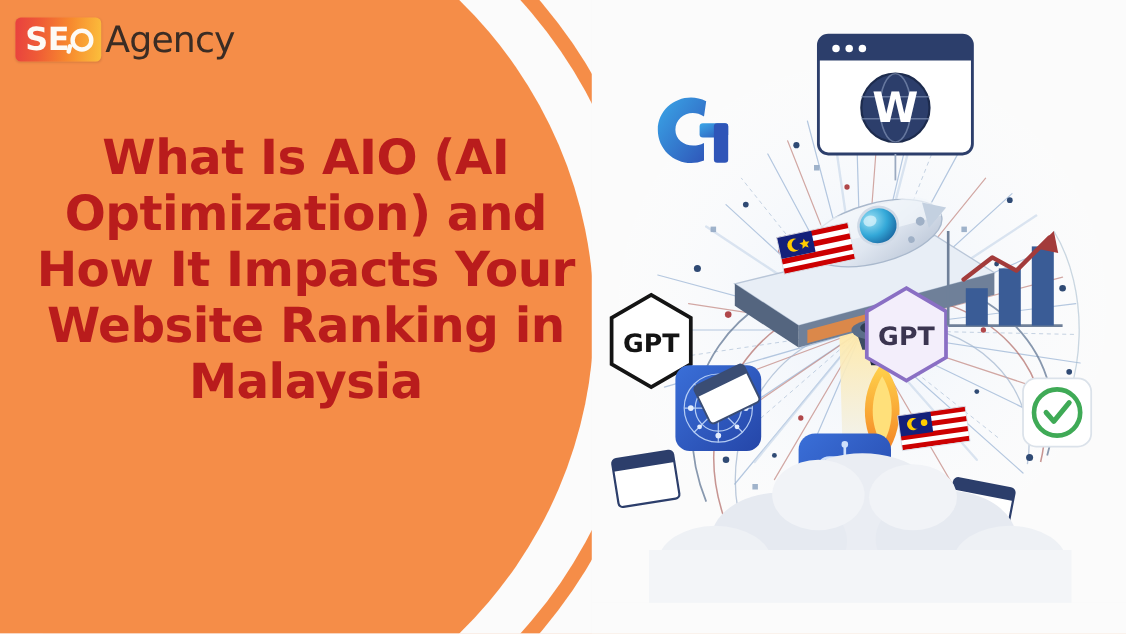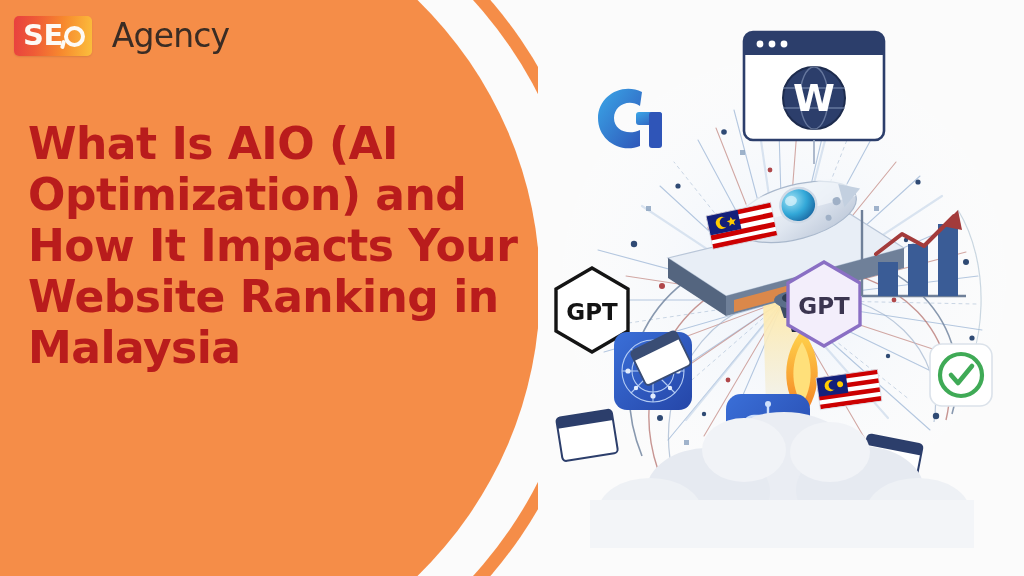--- a/index.html
+++ b/index.html
@@ -12,20 +12,21 @@
     background: #fafafa;
     font-family: "Liberation Sans", sans-serif;
   }
 
   #banner {
     position: relative;
     width: 1024px;
     height: 576px;
     background: #fbfbfb;
     overflow: hidden;
+    text-align: center;
   }
 
   
   .orange-panel {
     position: absolute;
     left: -220px;
     top: -120px;
     width: 760px;
     height: 816px;
     background: #f58d48;
@@ -103,21 +104,21 @@
     border-radius: 2px;
     background: #fdfaf5;
     transform: rotate(14deg);
   }
   .logo-agency {
     font-family: "DejaVu Sans", sans-serif;
     font-size: 33px;
     font-weight: 400;
     color: #3a2c24;
     line-height: 1;
-    margin-left: 20px;
+    margin-left: 4px;
     letter-spacing: -0.8px;
     transform: translateY(-1px);
   }
 
   
   .headline {
     position: absolute;
     left: 28px;
     top: 118px;
     width: 500px;

